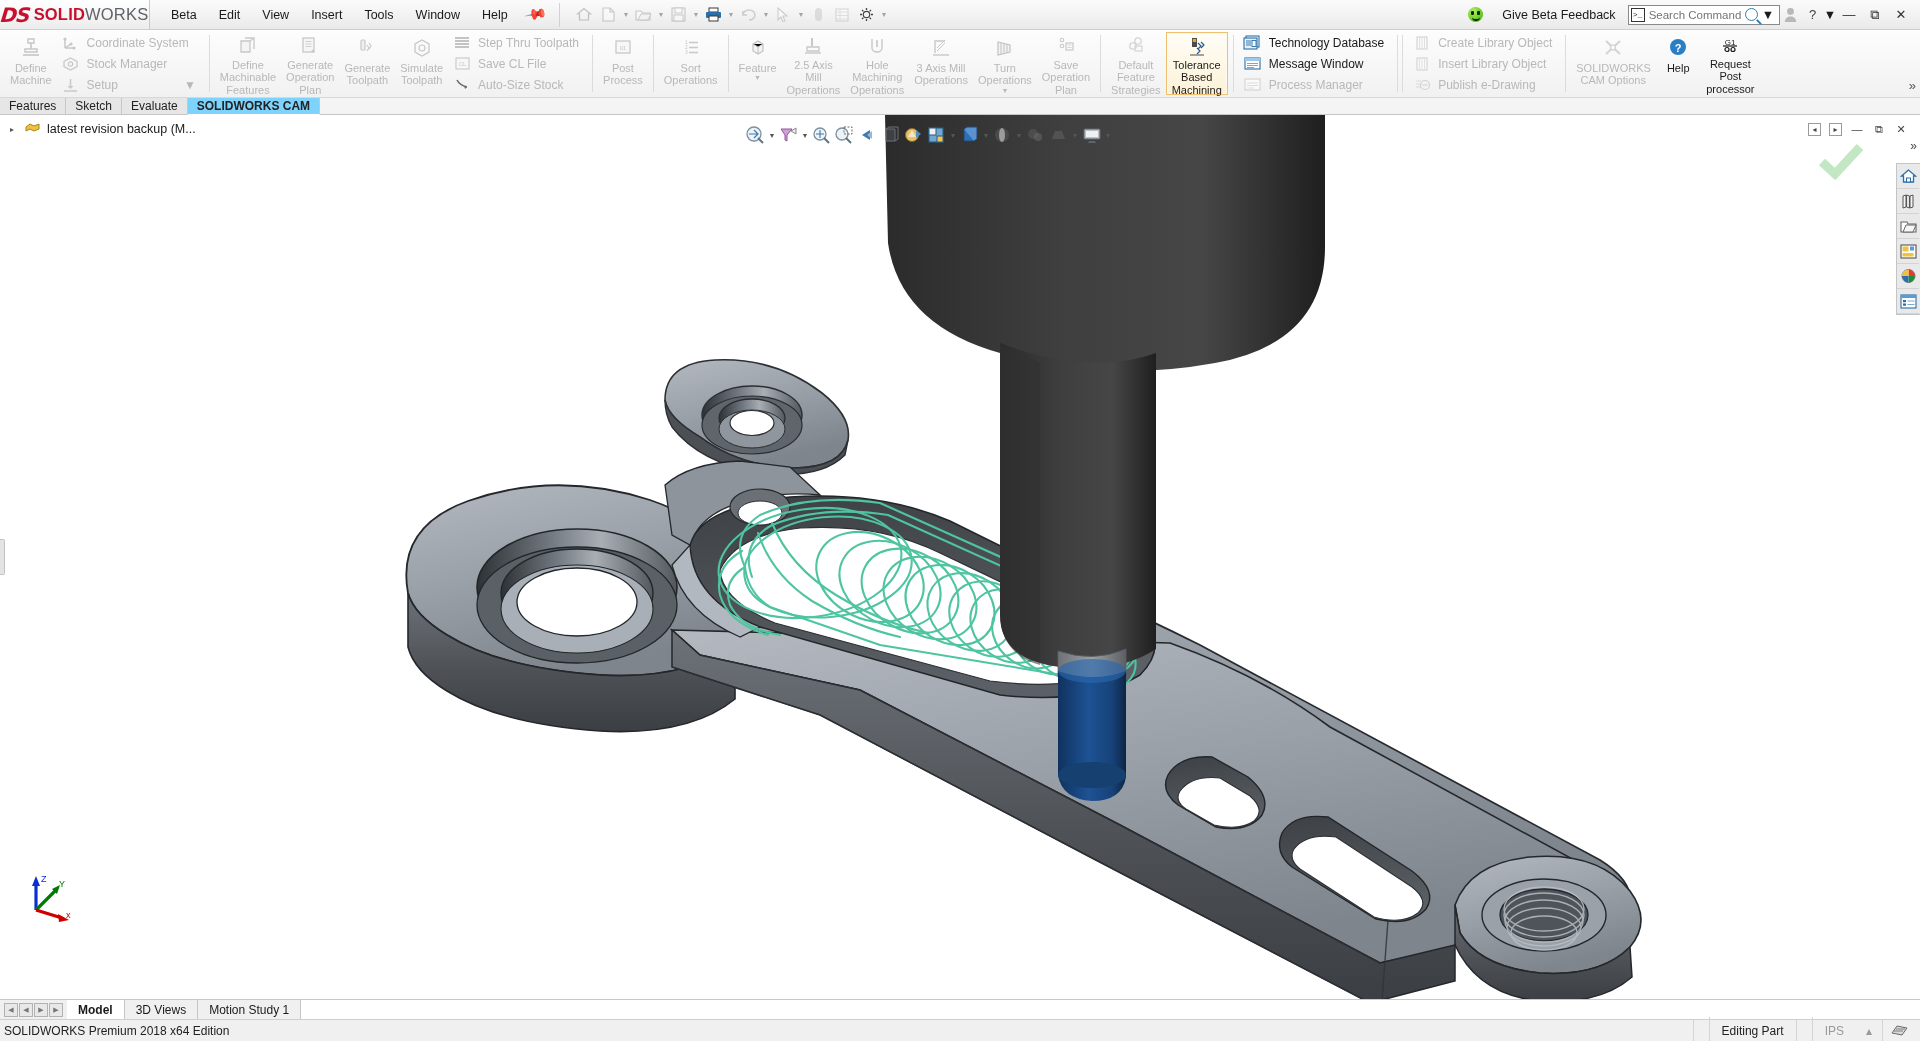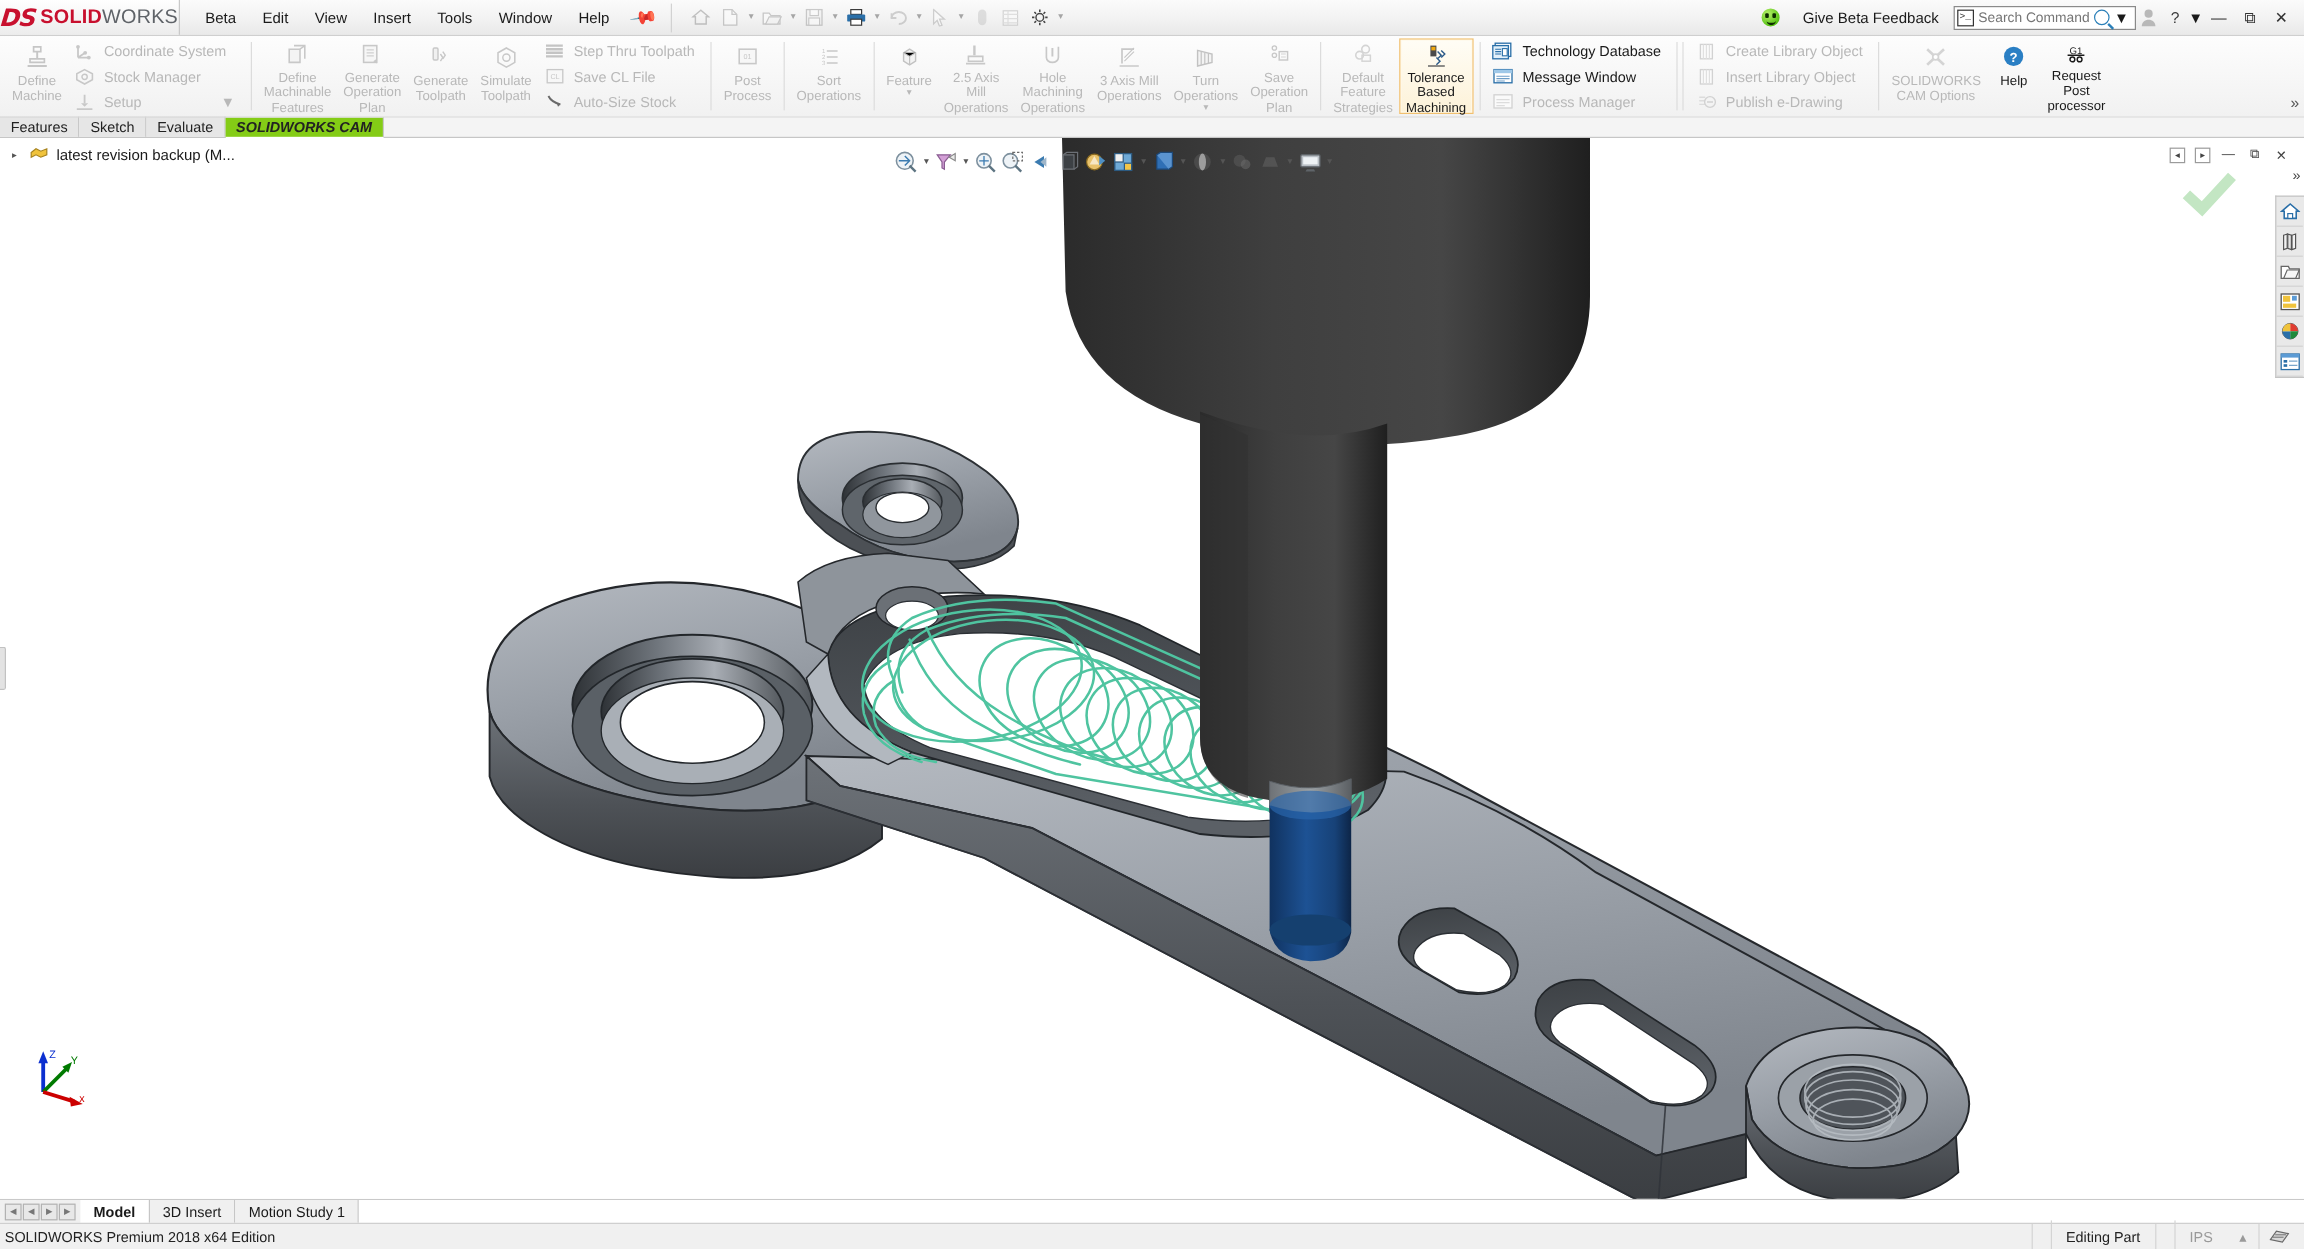--- a/index.html
+++ b/index.html
@@ -103,21 +103,21 @@
      font-size: 12px; color: #b8b8b8; height: 21px; }
   .rlistitem.enabled { color: #1a1a1a; }
   .rlistitem .g { width: 20px; height: 17px; display:flex; align-items:center; justify-content:center; }
   .ribbon-more { position: absolute; right: 4px; bottom: 4px; font-size: 13px; color: #555; }
 
   
   .cmdtabs { flex: 0 0 17px; height: 17px; display:flex; align-items:flex-end;
       background:#f4f4f4; border-bottom:1px solid #c6c6c6; }
   .ctab { font-size: 12px; padding: 1px 9px 1px; border-right: 1px solid #c8c8c8;
       background:#e6e6e6; color:#222; height:17px; display:flex;align-items:center;}
-  .ctab.sel { background:#84cc16; font-weight: bold; border-bottom: 1px solid #fff; margin-bottom:-1px;font-style:italic; }
+  .ctab.sel { background:#7dd3fc; font-weight: bold; border-bottom: 1px solid #fff; margin-bottom:-1px; }
 
   
   .main { flex: 1 1 auto; position: relative; background: #fff; overflow: hidden; }
 
   .tree {
     position: absolute; left: 0; top: 0; width: 260px; padding: 6px 0 0 8px;
     z-index: 6; font-size: 12.5px;
   }
   .treerow { display: flex; align-items: center; gap: 6px; padding: 1px 2px; }
   .tri { width: 9px; font-size: 8px; color: #555; }
@@ -1052,21 +1052,21 @@
   </div>
 
   <div class="bottabs">
     <div class="navarrows">
       <i>◀</i>
       <i>◀</i>
       <i>▶</i>
       <i>▶</i>
     </div>
     <div class="btab sel">Model</div>
-    <div class="btab">3D Insert</div>
+    <div class="btab">3D Views</div>
     <div class="btab">Motion Study 1</div>
     <div class="btabfill"></div>
   </div>
 
   <div class="statusbar">
     <span>SOLIDWORKS Premium 2018 x64 Edition</span>
     <div class="sb-right">
       <div class="sb-narrow"></div>
       <div class="sb-cell">Editing Part</div>
       <div class="sb-narrow"></div>

